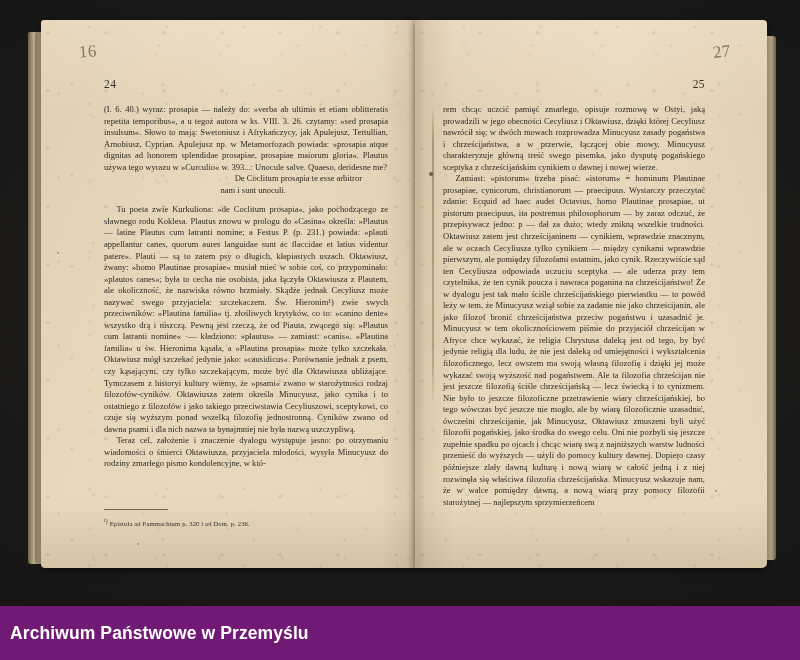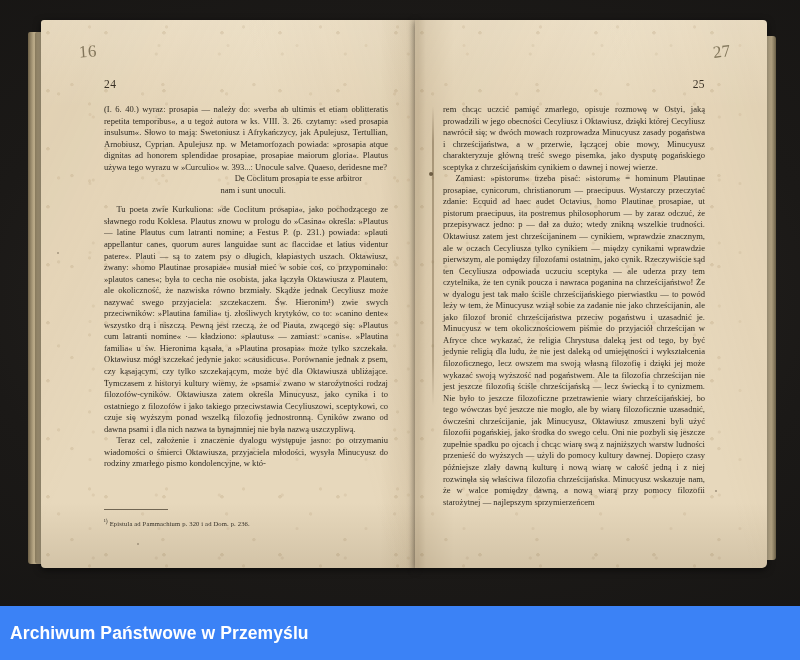--- a/index.html
+++ b/index.html
@@ -200,21 +200,21 @@
   #footnote sup { font-size: 5.6px; }
 
   
   .speck { position: absolute; border-radius: 50%; background: #4d4031; opacity: .42; pointer-events: none; }
 
   
   #watermark-bar {
     position: absolute;
     left: 0; right: 0; bottom: 0;
     height: 54px;
-    background: #3b82f6;
+    background: #701a75;
     display: flex;
     align-items: center;
   }
   #watermark-text {
     padding-left: 10px;
     color: #ffffff;
     font-family: "Liberation Sans", sans-serif;
     font-weight: bold;
     font-size: 17.5px;
     letter-spacing: .1px;

